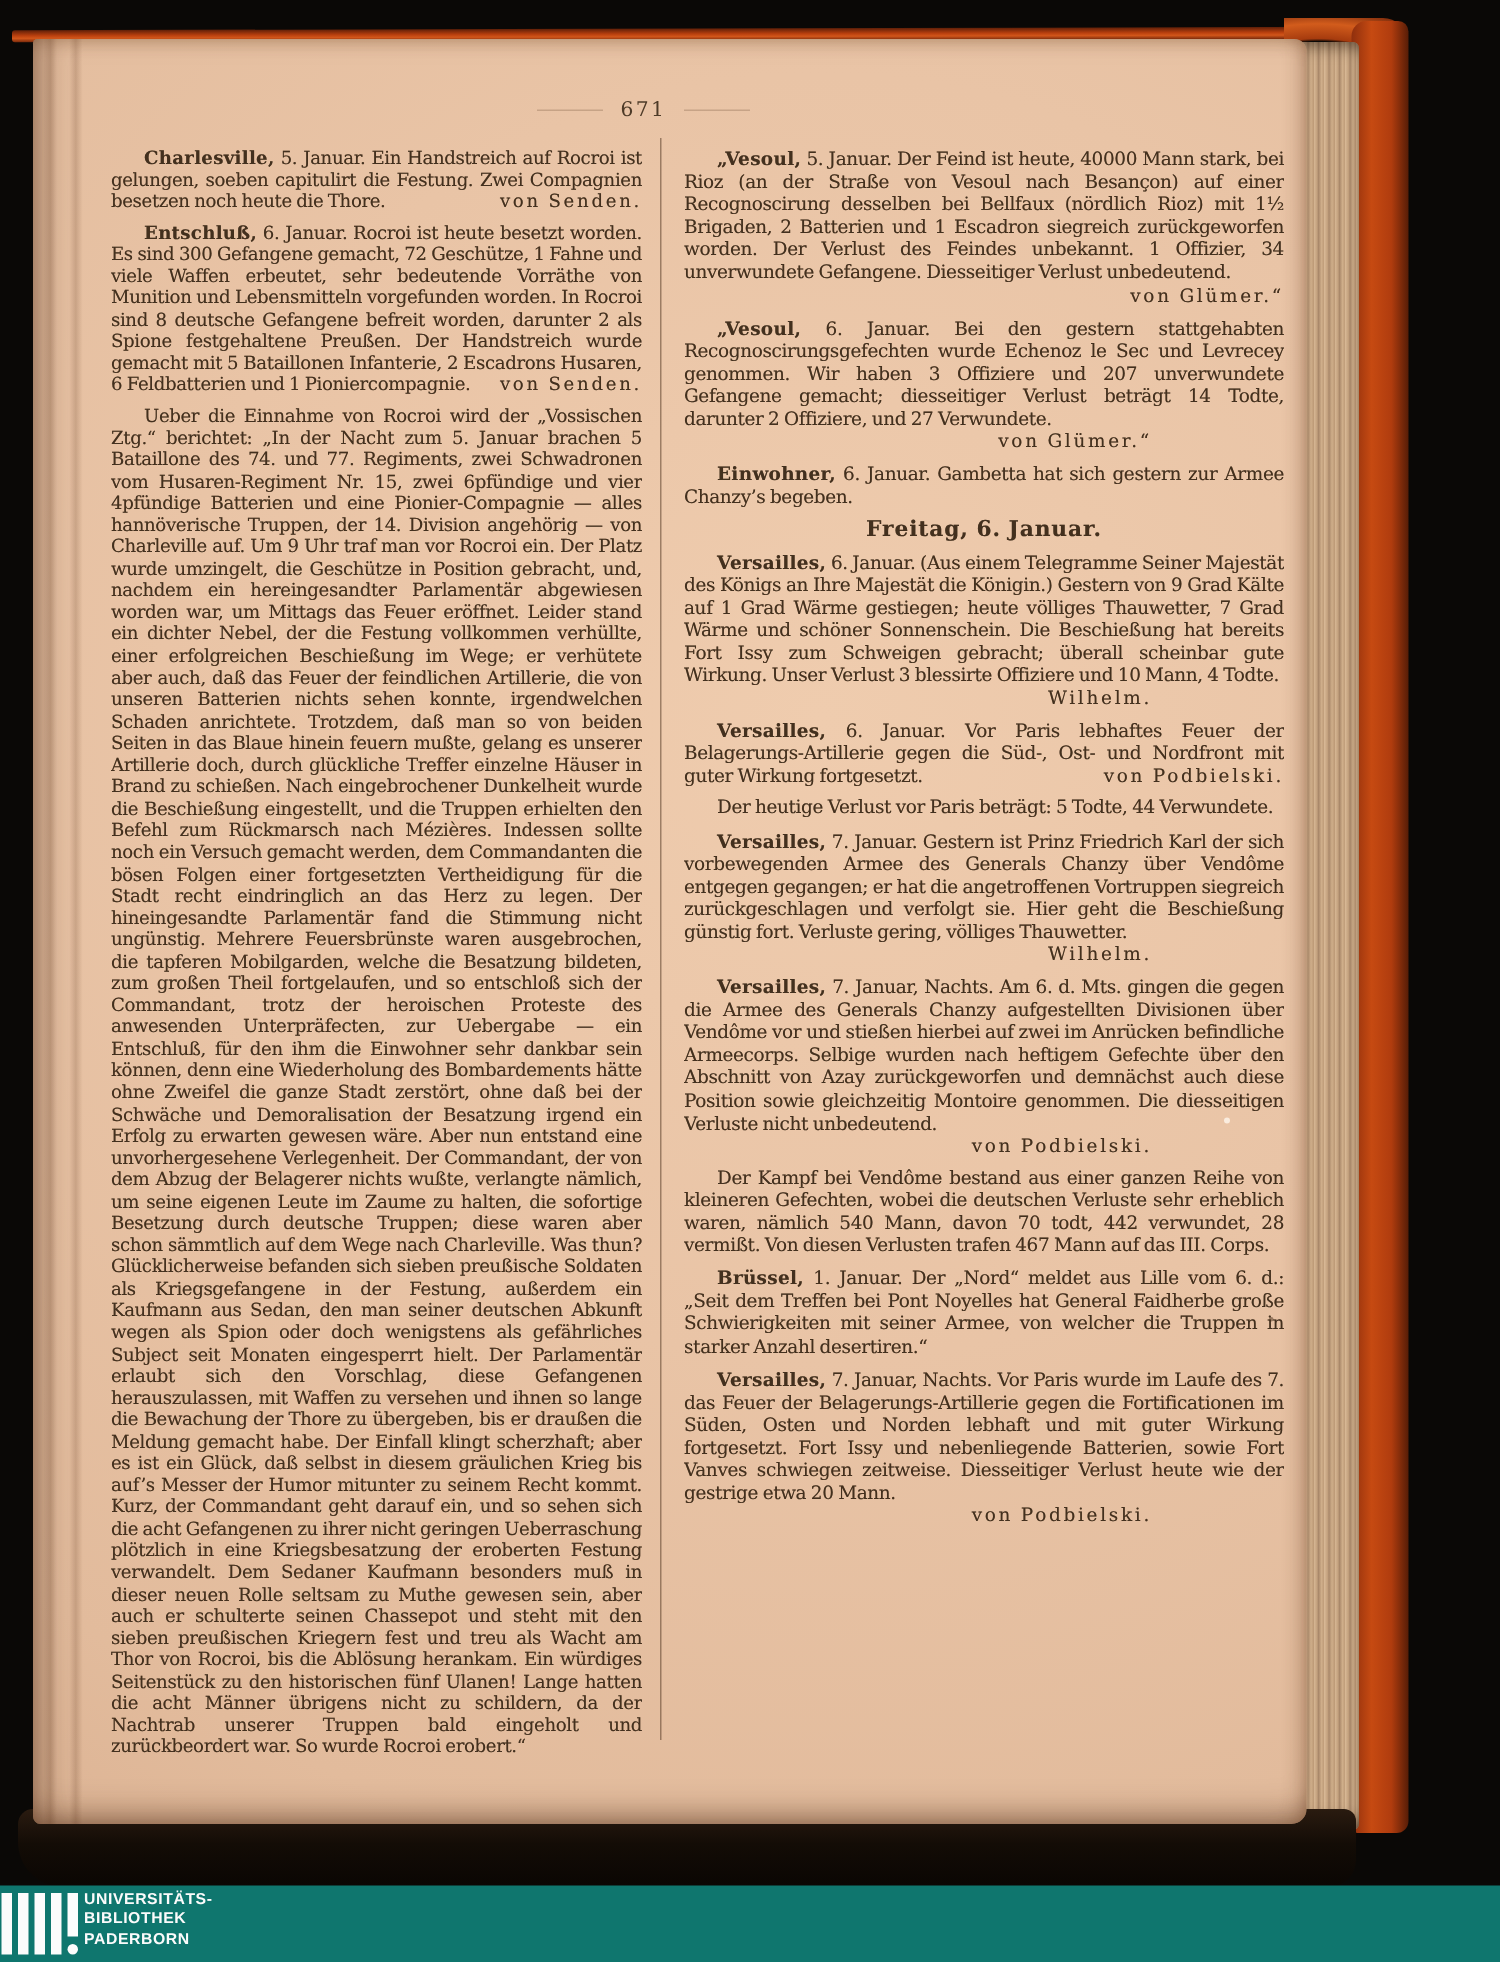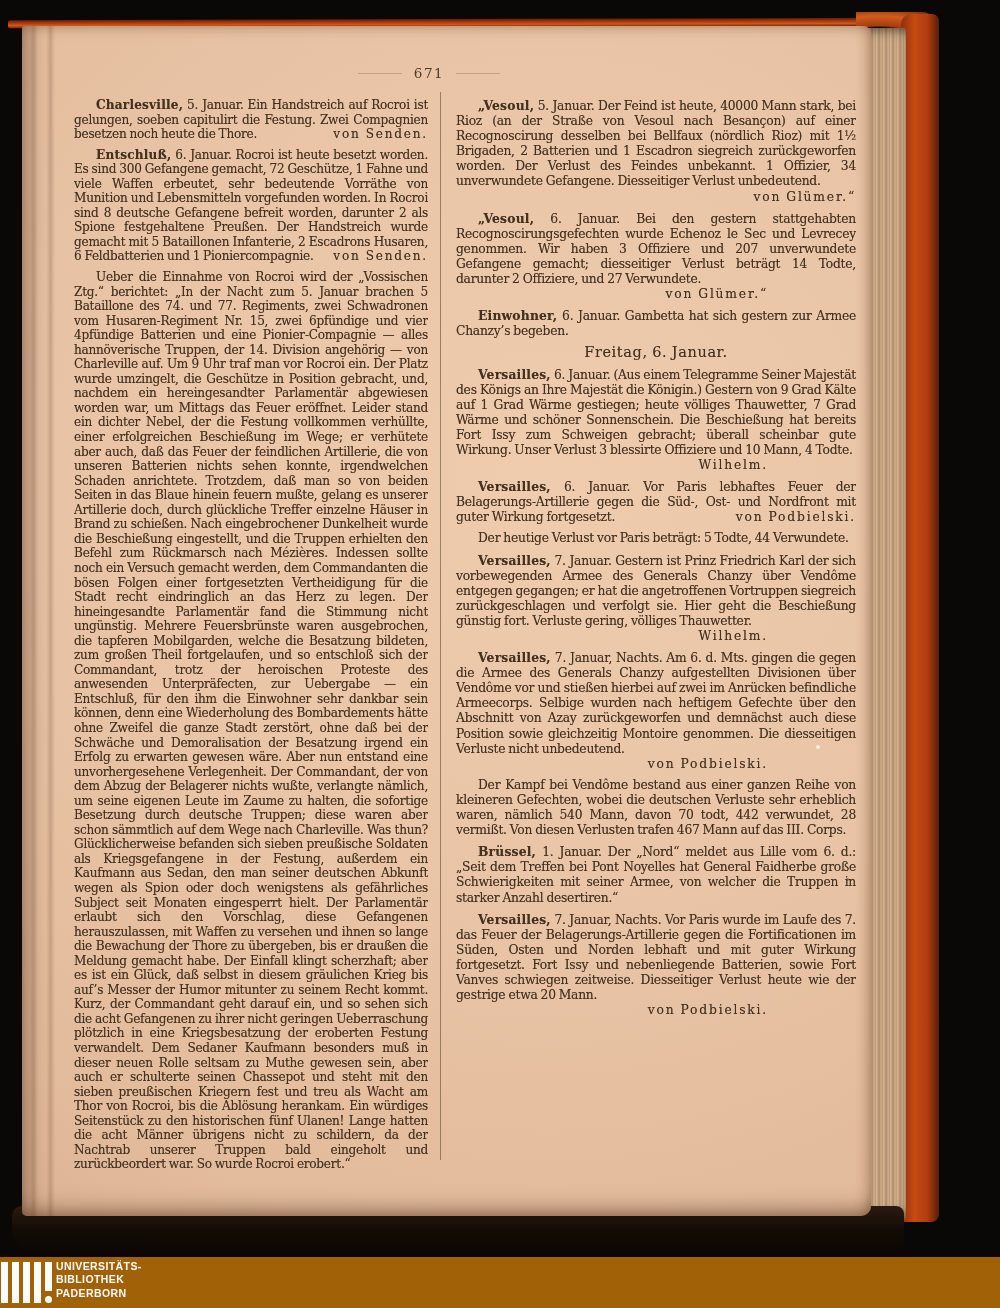--- a/index.html
+++ b/index.html
@@ -73,32 +73,32 @@
   .col-left{left:52px;width:354px;}
   .col-right{left:434px;width:400px;font-size:12.3px;line-height:15.1px;}
 
   .col p,.col h2,.col .sigline{margin:6px 0 0;}
   .col > :first-child{margin-top:0;}
   .para{text-indent:22px;overflow:hidden;}
   .lead{font-weight:bold;letter-spacing:.2px;}
   .sig{float:right;letter-spacing:1.8px;text-indent:0;}
   .sigline{margin-top:0 !important;text-align:right;padding-right:88px;letter-spacing:1.8px;}
   .day-heading{
-    font-size:14.5px;font-weight:normal;text-align:center;text-indent:0;
+    font-size:14.5px;font-weight:bold;text-align:center;text-indent:0;
     letter-spacing:.6px;margin:16px 80px 2px 0;
   }
 
   .speck{position:absolute;border-radius:50%;}
   .s1{left:794px;top:719px;width:4px;height:4px;background:rgba(255,248,240,.75);}
   .s2{left:824px;top:852px;width:3px;height:3px;background:rgba(70,45,25,.5);}
 
   
   .band{
     position:absolute;left:0;top:1257px;width:1000px;height:51px;
-    background:#a16207;z-index:10;
+    background:#0f766e;z-index:10;
   }
   .logo{position:absolute;left:1px;top:5px;display:flex;align-items:flex-start;}
   .bar{display:block;width:7px;height:41px;background:#fcfcfc;margin-right:4px;}
   .excl-wrap{display:flex;flex-direction:column;align-items:center;}
   .bar.excl{height:29px;margin-right:0;}
   .dot{display:block;width:7px;height:7px;border-radius:50%;background:#fcfcfc;margin-top:5px;}
   .logo-text{
     position:absolute;left:56px;top:3px;
     font-family:"Liberation Sans", sans-serif;font-size:10.5px;line-height:13.4px;
     font-weight:bold;letter-spacing:.4px;color:#fbfbfb;

